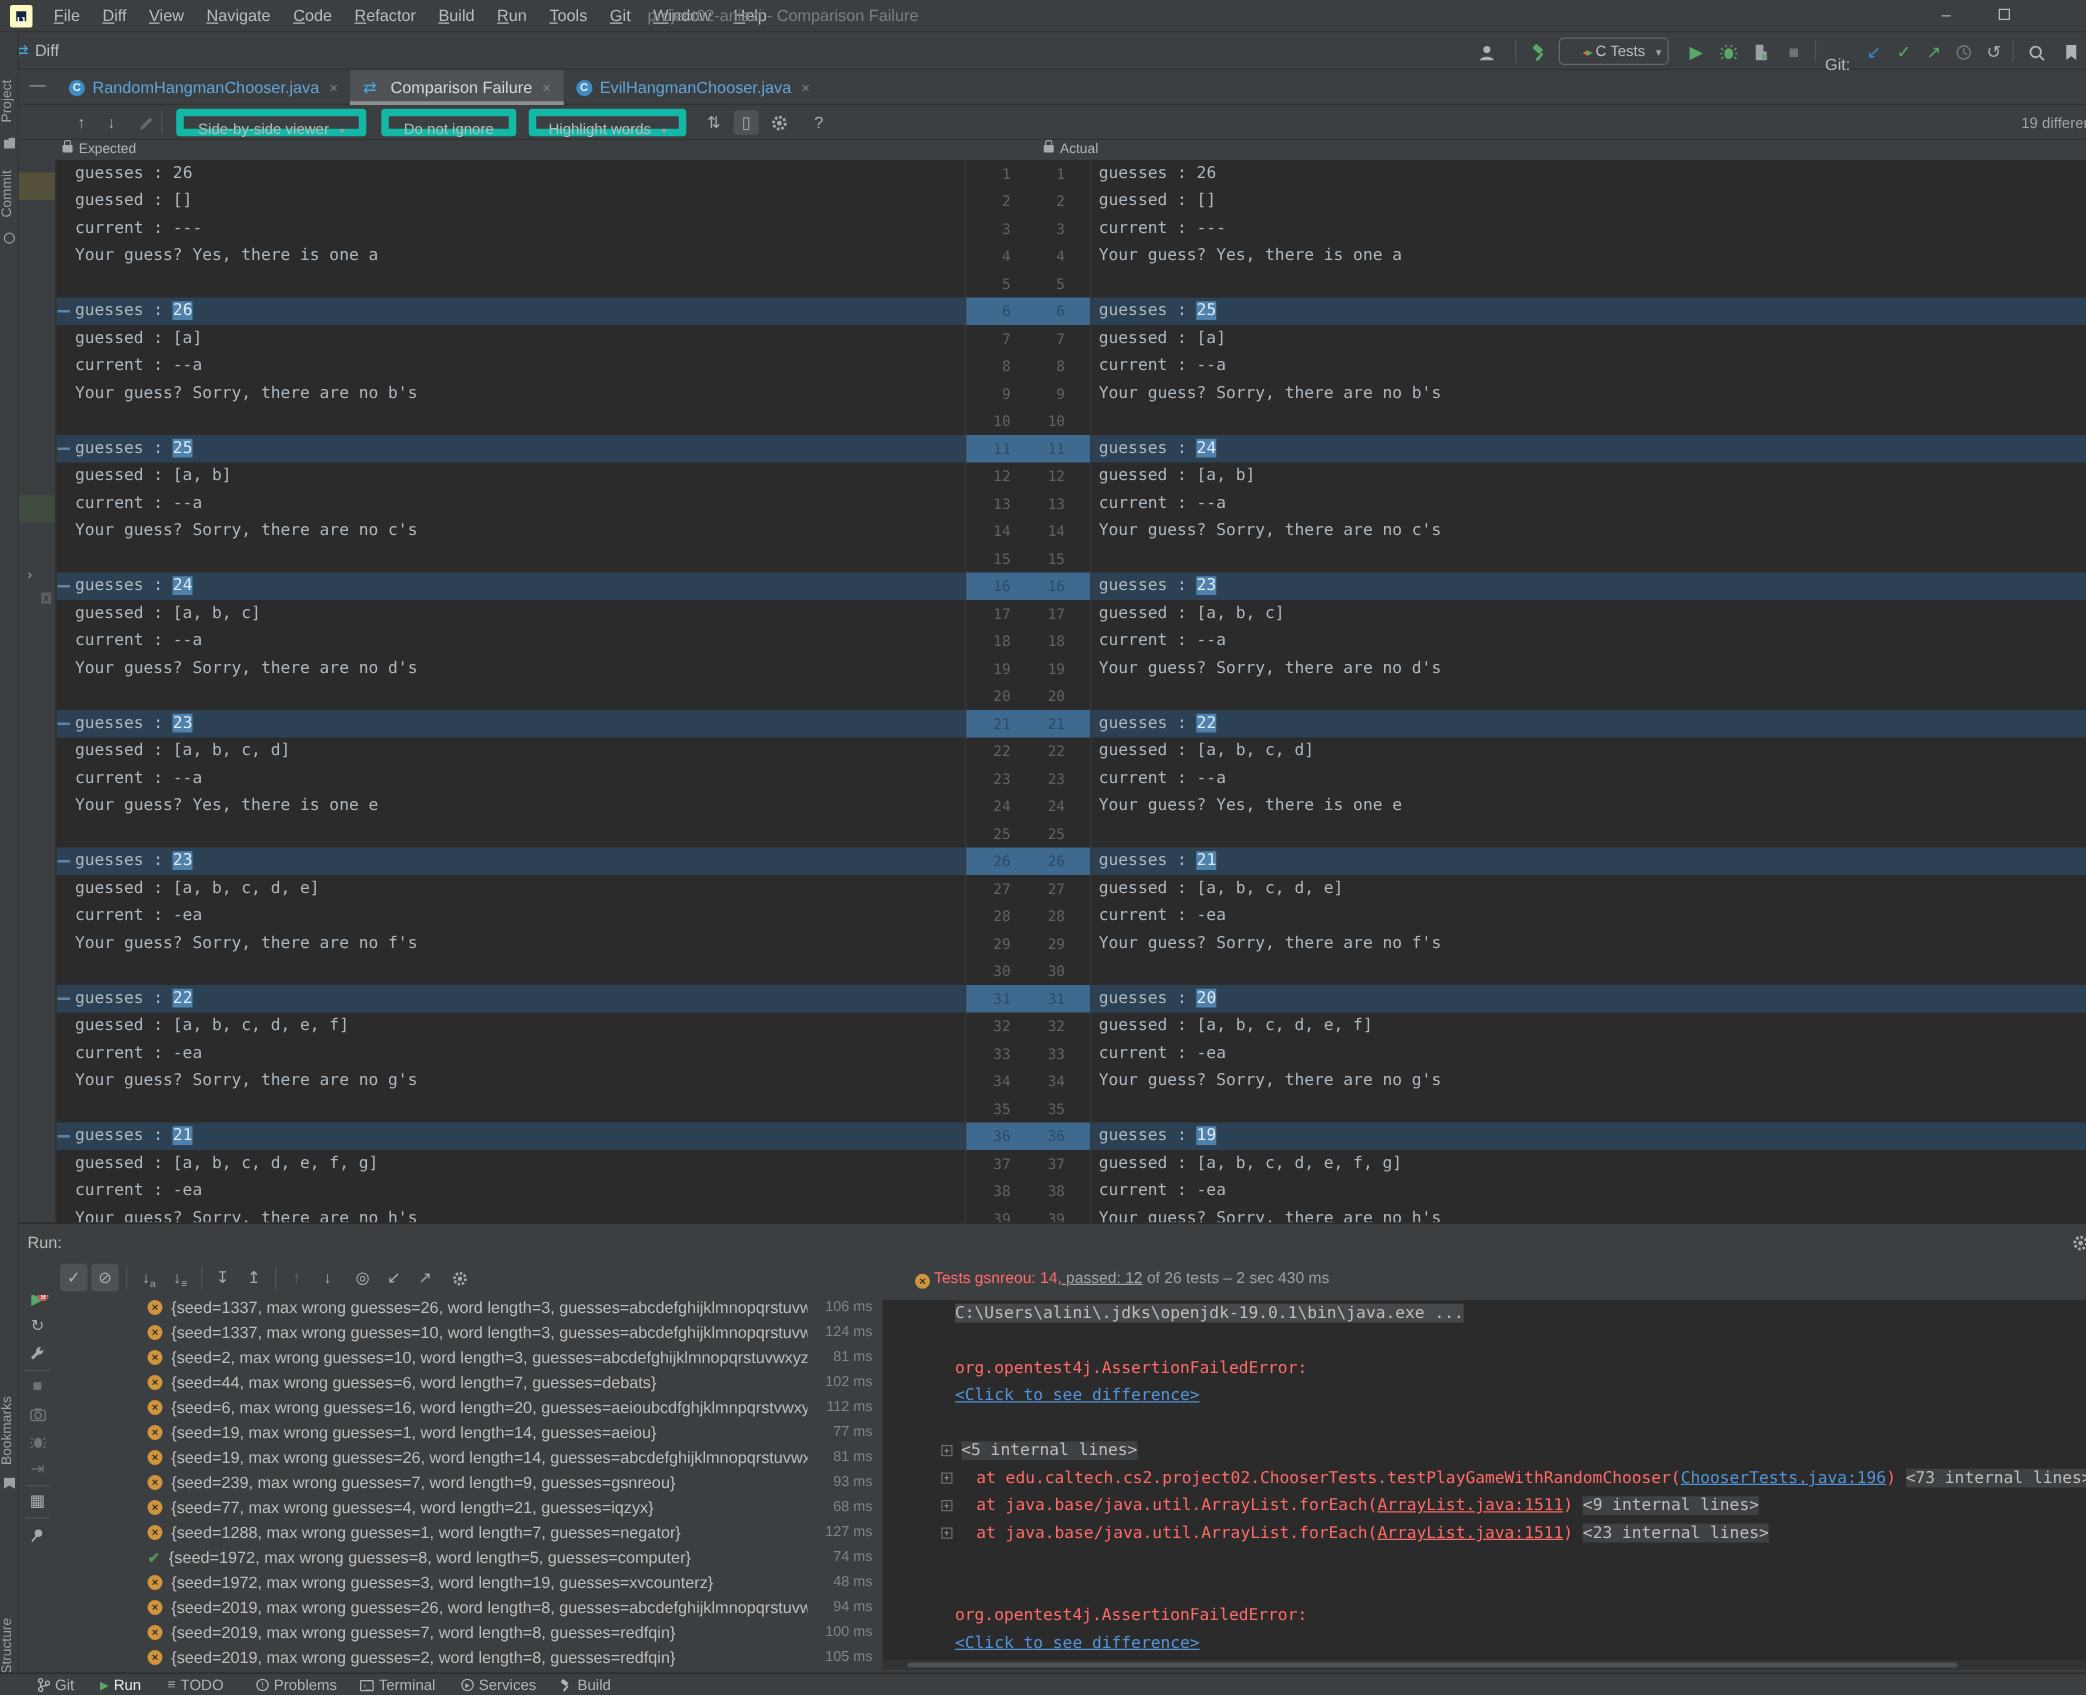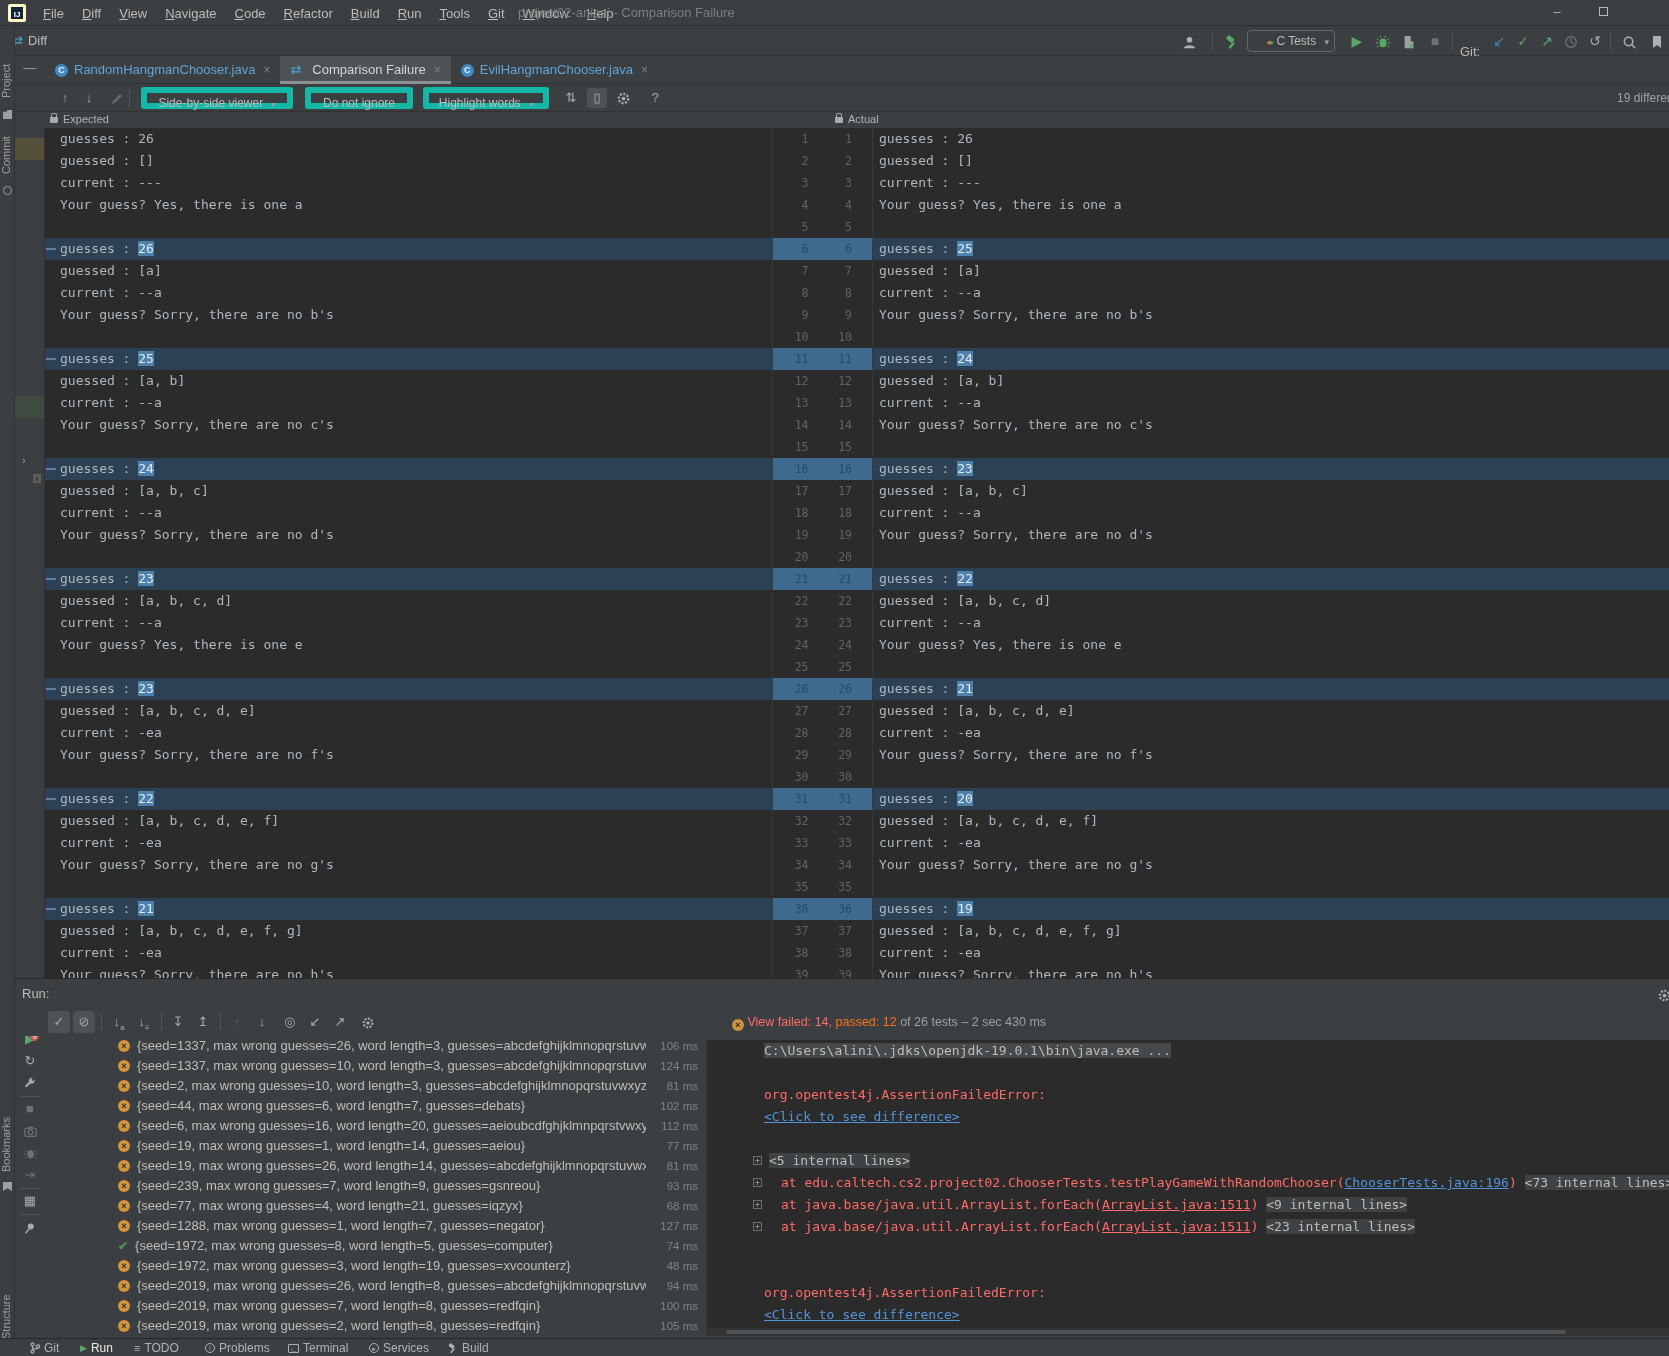--- a/index.html
+++ b/index.html
@@ -2,21 +2,21 @@
 <html><head>
 <meta charset="utf-8">
 <style>
   html,body{margin:0;padding:0;width:1669px;height:1356px;overflow:hidden;
     background:#3c3f41;font-family:"Liberation Sans",sans-serif;
     -webkit-font-smoothing:antialiased;}
   *{box-sizing:border-box;}
 
   
   #titlebar{position:absolute;left:0;top:0;width:1669px;height:26px;background:#3c3f41;border-bottom:1px solid #2f3234;}
-  #logo{position:absolute;left:8px;top:4px;width:18px;height:18px;background:#10243c;border:3px solid #fef9c3;border-radius:2px;color:#fff;font-size:8px;font-weight:bold;text-align:center;line-height:16px;}
+  #logo{position:absolute;left:8px;top:4px;width:18px;height:18px;background:#10243c;border:5px solid #fef9c3;border-radius:2px;color:#fff;font-size:8px;font-weight:bold;text-align:center;line-height:16px;}
   #menus{position:absolute;left:34px;top:0;height:26px;line-height:26px;}
   .mi{display:inline-block;padding:0 9px;color:#bbbbbb;font-size:13px;}
   .mi::first-letter{text-decoration:underline;}
   #wintitle{position:absolute;left:518px;top:0;height:26px;line-height:26px;color:#7c7f82;font-size:13px;}
   .winbtn{position:absolute;top:0;width:34px;height:26px;color:#b6b8ba;text-align:center;line-height:24px;font-size:13px;}
   .maxglyph{display:inline-block;width:9px;height:9px;border:1px solid #b6b8ba;}
 
   
   #toolbar2{position:absolute;left:0;top:26px;width:1669px;height:30px;background:#3c3f41;border-bottom:1px solid #323232;}
   #crumb{position:absolute;left:12px;top:0;height:30px;line-height:30px;color:#bbbbbb;font-size:13px;}
@@ -83,21 +83,21 @@
   #runtab::after{content:"";position:absolute;left:0;right:0;bottom:0;height:3px;background:#8e9193;}
   #runtab .tabx{margin-left:6px;}
   #runheadgear{position:absolute;left:1642px;top:7px;}
   #runtoolbar{position:absolute;left:15px;top:1008px;width:1654px;height:28px;background:#3c3f41;}
   .rtico{position:absolute;top:3px;width:22px;height:22px;text-align:center;line-height:22px;font-size:13px;color:#a7abad;}
   .rtico.pressed{background:#4e5254;border-radius:3px;}
   .rtico.dim{color:#65696b;}
   .rtico sub{font-size:8px;}
   #teststatus{position:absolute;left:717px;top:0;height:28px;line-height:28px;font-size:12.5px;white-space:nowrap;}
   #teststatus .fail{color:#ff6b68;}
-  #teststatus .pass{color:#f97316;}
+  #teststatus .pass{color:#a3a3a3;text-decoration:underline;}
   #teststatus .rest{color:#9da0a2;}
   .xicon{display:inline-block;width:12px;height:12px;border-radius:50%;background:#d0943c;color:#2b2b2b;font-size:9px;font-weight:bold;text-align:center;line-height:12px;vertical-align:-2px;}
   .vico{position:absolute;left:21px;width:18px;height:18px;text-align:center;line-height:18px;font-size:13px;}
   .vsep2{position:absolute;left:20px;width:20px;height:1px;background:#515557;}
 
   
   #testlist{position:absolute;left:45px;top:1036px;width:661px;height:302px;overflow:hidden;background:#3c3f41;}
   .trow{height:20px;line-height:20px;display:flex;align-items:center;padding-left:73px;font-size:13px;color:#bdbdbd;}
   .trow .lbl{flex:1;overflow:hidden;white-space:nowrap;margin-left:7px;}
   .trow .time{width:60px;text-align:right;color:#7f8488;font-size:11.5px;padding-right:8px;}
@@ -378,21 +378,21 @@
   <span class="rtico" style="left:289px;">↙</span>
   <span class="rtico" style="left:314px;">↗</span>
   <span class="rtico" style="left:342px;">
     <svg class="i" width="14" height="14" viewBox="0 0 16 16">
         <circle cx="8" cy="8" r="5" fill="none" stroke="#a7abad" stroke-width="2.4" stroke-dasharray="2.2 1.6"></circle>
         <circle cx="8" cy="8" r="2" fill="#a7abad"></circle>
       </svg>
   </span>
   <span id="teststatus">
     <span class="xicon">×</span>
-    <span class="fail">View failed: 14,</span><span class="pass"> passed: 12</span><span class="rest"> of 26 tests – 2 sec 430 ms</span>
+    <span class="fail">Tests gsnreou: 14,</span><span class="pass"> passed: 12</span><span class="rest"> of 26 tests – 2 sec 430 ms</span>
   </span>
 </div>
 
 <div id="testlist">
     <div class="trow">
       <span class="xicon">×</span>
       <span class="lbl">{seed=1337, max wrong guesses=26, word length=3, guesses=abcdefghijklmnopqrstuvwxyz}</span>
       <span class="time">106 ms</span>
     </div>
     <div class="trow">

